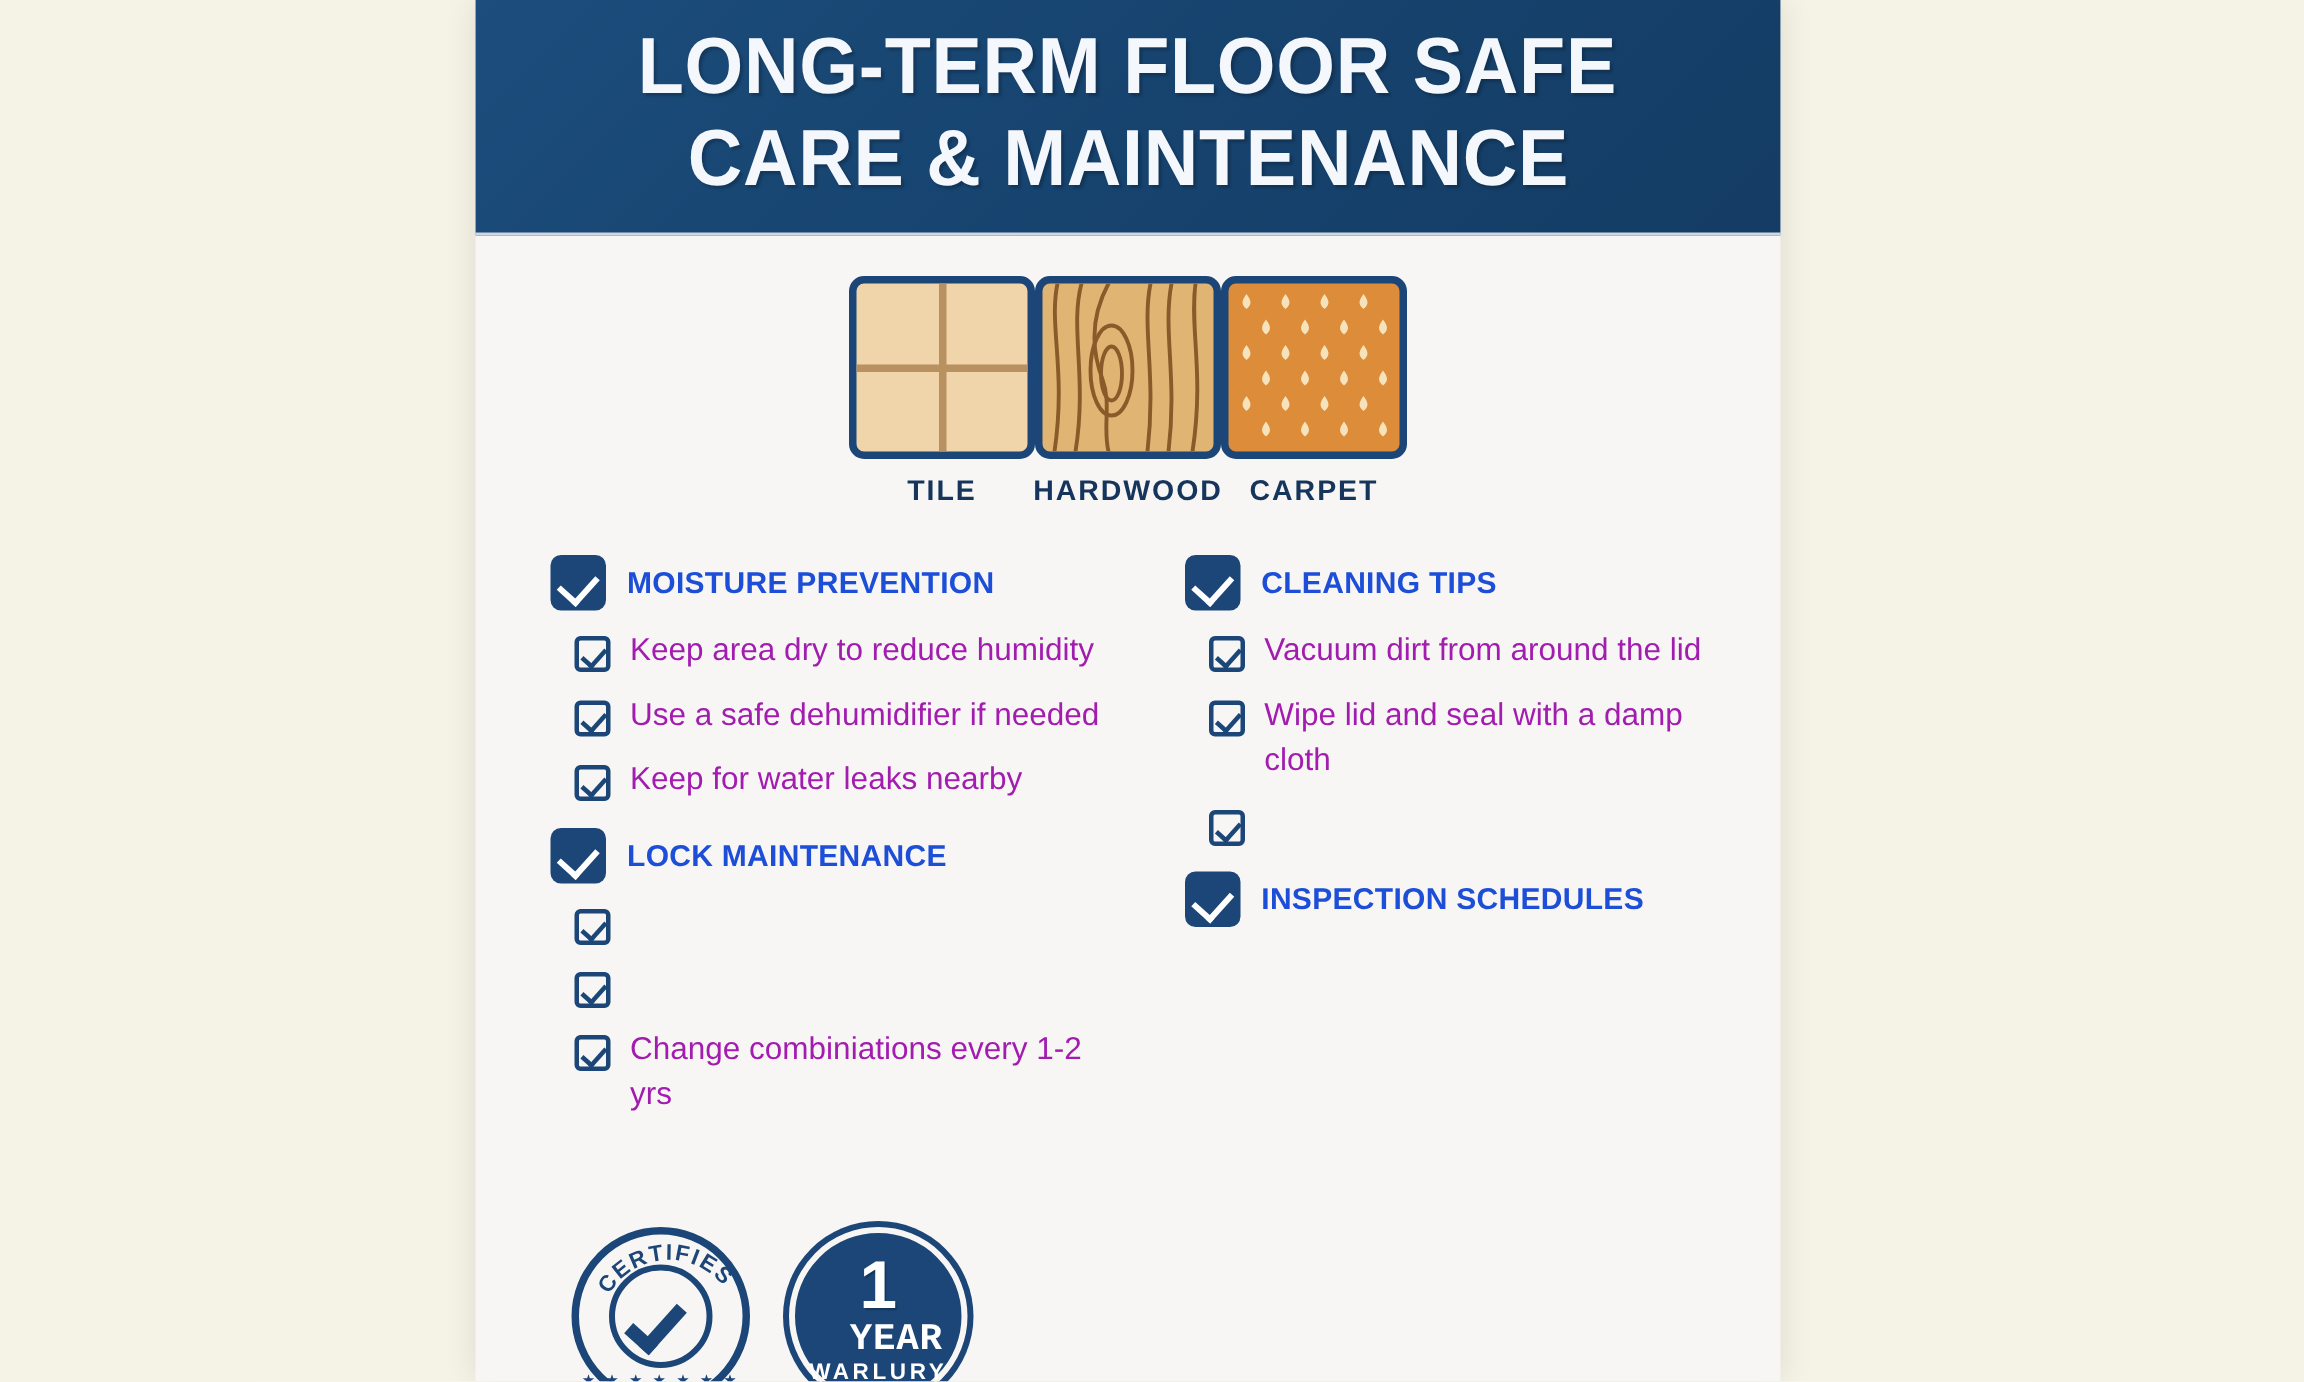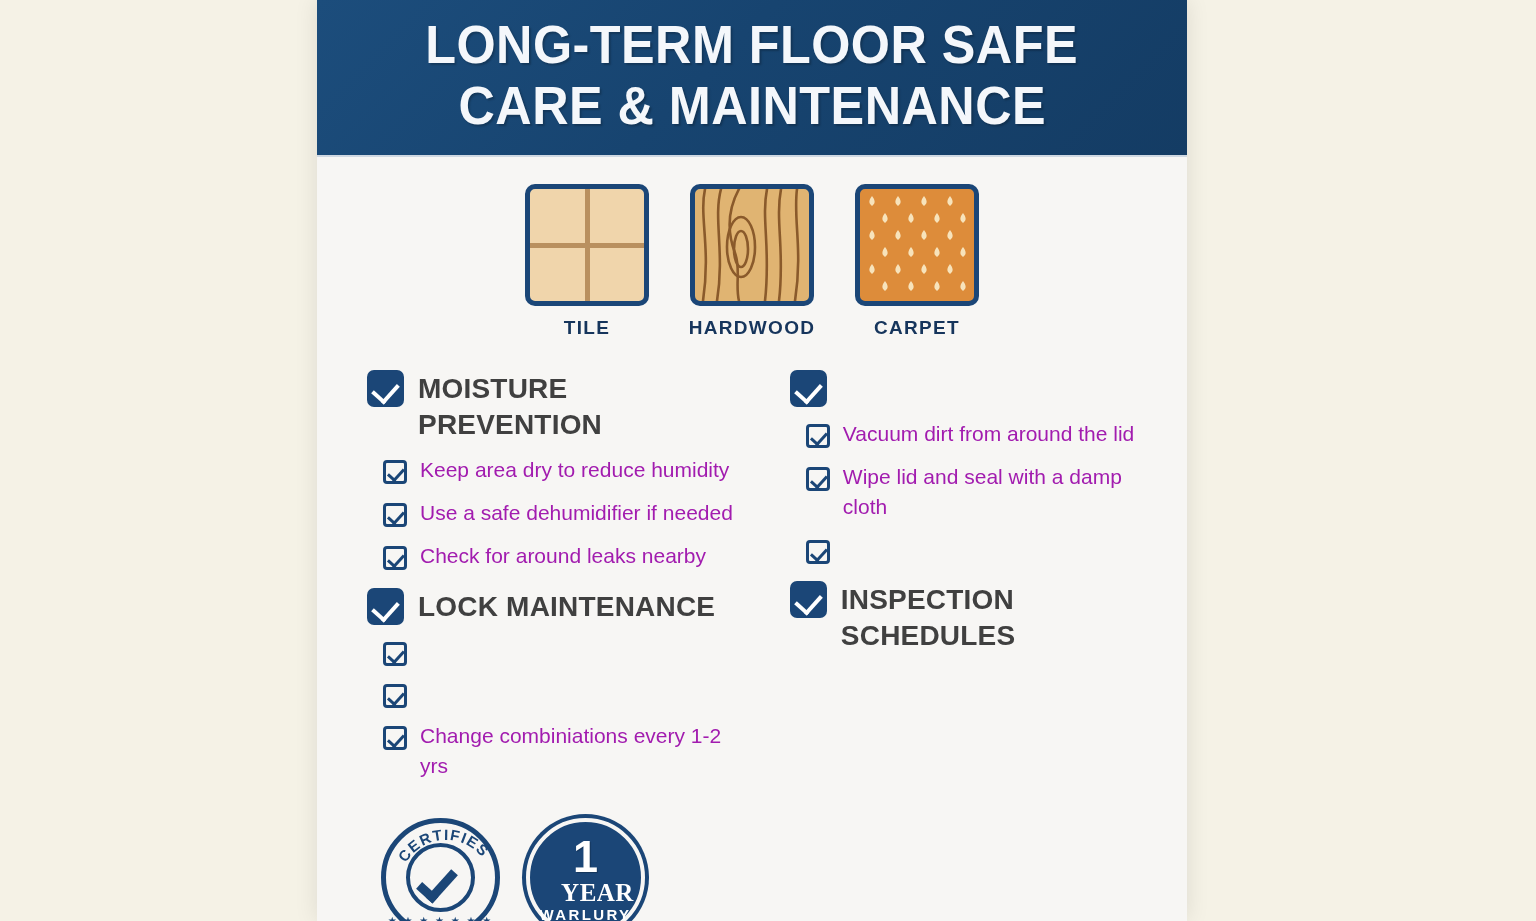--- a/index.html
+++ b/index.html
@@ -52,21 +52,20 @@
     text-align: center;
     transform: scaleX(0.95);
     text-shadow: 2px 2px 2px rgba(0,0,0,0.22);
     white-space: nowrap;
   }
 
   
   #floor-row {
     display: flex;
     justify-content: center;
-    gap: 41px;
     margin-top: 27px;
   }
 
   .floor-item {
     display: flex;
     flex-direction: column;
     align-items: center;
     width: 124px;
   }
 
@@ -143,24 +142,24 @@
     left: 10px;
     top: 8px;
     width: 13px;
     height: 20px;
     border: solid #ffffff;
     border-width: 0 4.5px 4.5px 0;
     transform: rotate(42deg);
   }
 
   .sec-title {
-    color: #404040;
-    font-family: "Liberation Sans Narrow", "Liberation Sans", sans-serif;
-    font-weight: 700;
-    font-size: 28px;
+    color: #1d4ed8;
+    font-family: "Liberation Sans Narrow", "Liberation Sans", sans-serif;
+    font-weight: 700;
+    font-size: 20px;
     line-height: 36px;
     letter-spacing: 0.2px;
     padding-top: 2px;
   }
 
   
   .sub-list { margin-left: 16px; }
 
   .sub-item {
     display: flex;
@@ -273,21 +272,21 @@
     line-height: 1;
   }
   .w-num {
     font-family: "Liberation Sans Narrow", "Liberation Sans", sans-serif;
     font-weight: 700;
     font-size: 45px;
     margin-bottom: 1px;
     text-shadow: 1px 1px 1px rgba(0,0,0,0.25);
   }
   .w-year {
-    font-family: Liberation Serif, serif;
+    font-family: Liberation Mono, monospace;
     font-weight: 700;
     font-size: 25px;
     letter-spacing: 0.5px;
     margin-left: 24px;
   }
   .w-warr {
     font-family: "Liberation Sans Narrow", "Liberation Sans", sans-serif;
     font-weight: 700;
     font-size: 15px;
     letter-spacing: 2.4px;
@@ -386,21 +385,21 @@
           <div class="sub-item">
             <div class="cb-outline"></div>
             <div class="sub-text">Keep area dry to reduce humidity</div>
           </div>
           <div class="sub-item">
             <div class="cb-outline"></div>
             <div class="sub-text">Use a safe dehumidifier if needed</div>
           </div>
           <div class="sub-item">
             <div class="cb-outline"></div>
-            <div class="sub-text">Check for around leaks nearby</div>
+            <div class="sub-text">Keep for water leaks nearby</div>
           </div>
         </div>
       </div>
 
       <div class="section">
         <div class="sec-head">
           <div class="cb-filled"></div>
           <div class="sec-title">LOCK MAINTENANCE</div>
         </div>
         <div class="sub-list">
@@ -417,20 +416,21 @@
         </div>
       </div>
 
     </div>
 
     <div class="col col-right">
 
       <div class="section">
         <div class="sec-head">
           <div class="cb-filled"></div>
+          <div class="sec-title">CLEANING TIPS</div>
         </div>
         <div class="sub-list">
           <div class="sub-item">
             <div class="cb-outline"></div>
             <div class="sub-text">Vacuum dirt from around the lid</div>
           </div>
           <div class="sub-item">
             <div class="cb-outline"></div>
             <div class="sub-text">Wipe lid and seal with a damp cloth</div>
           </div>

